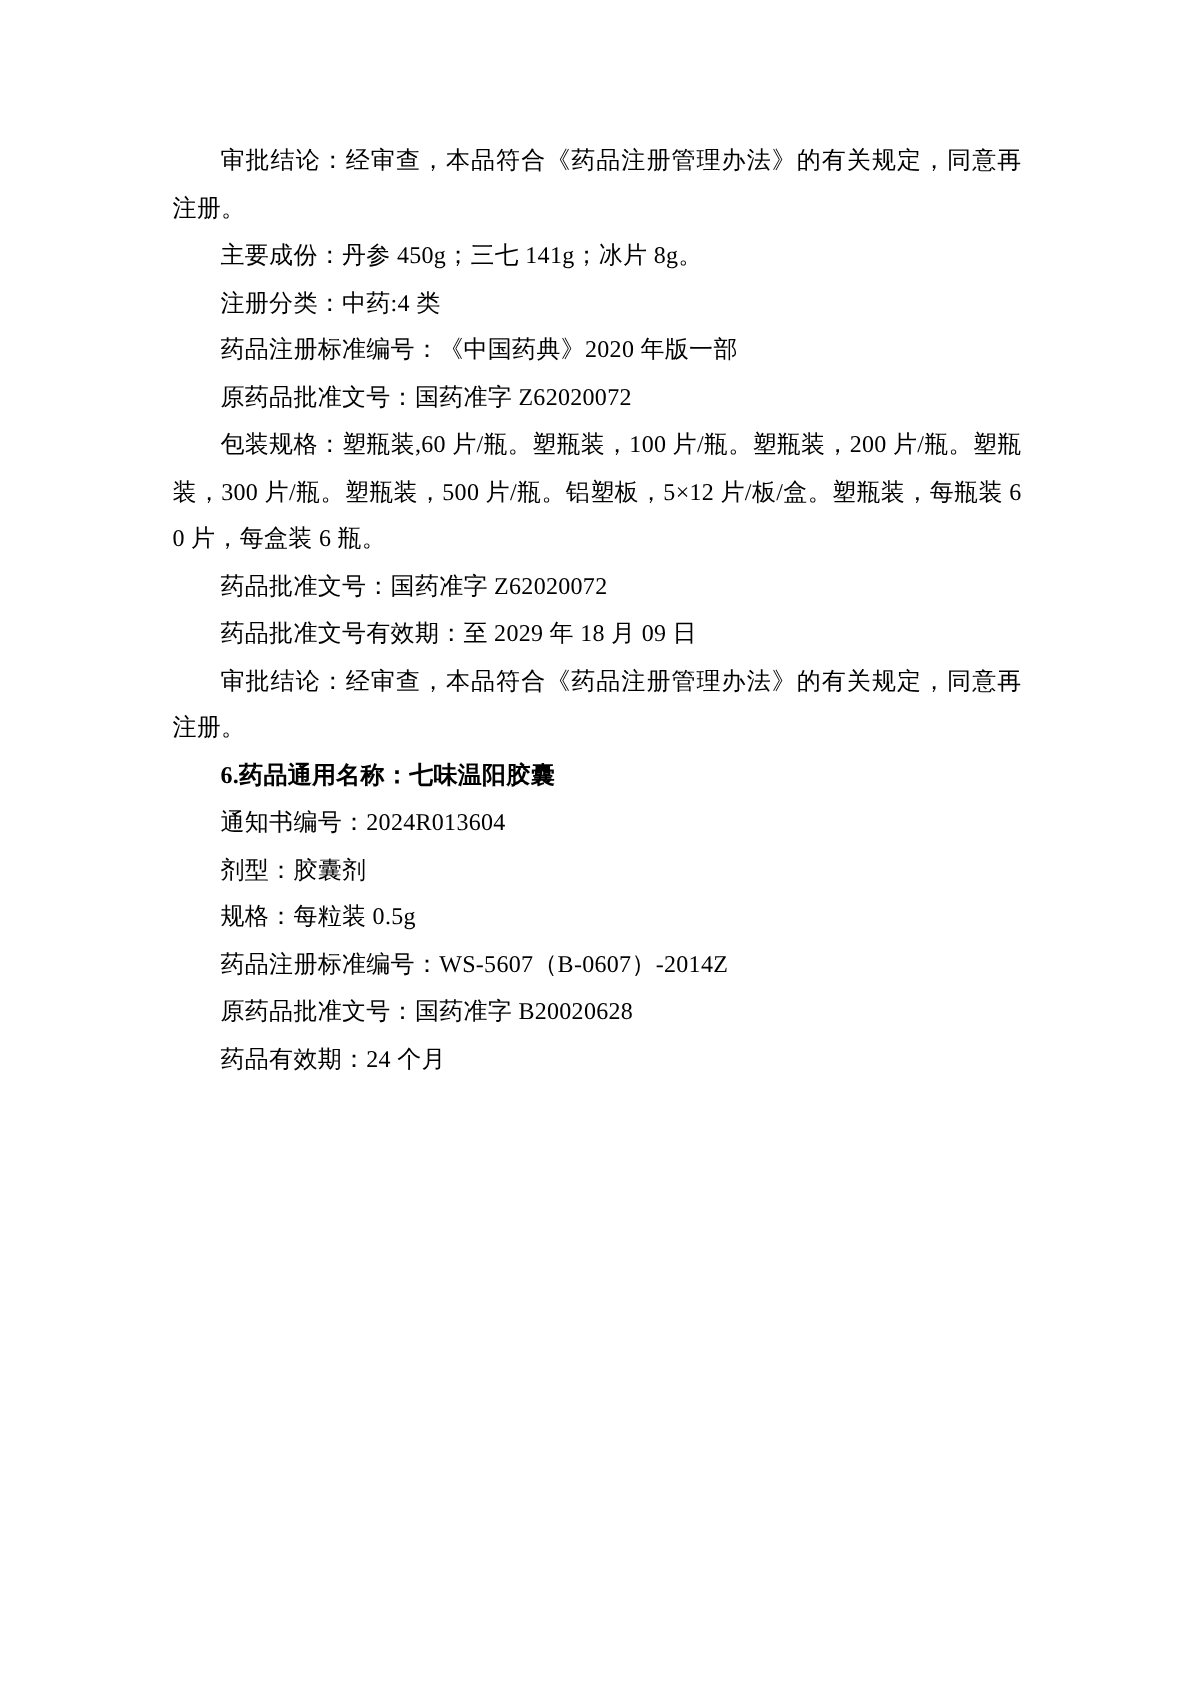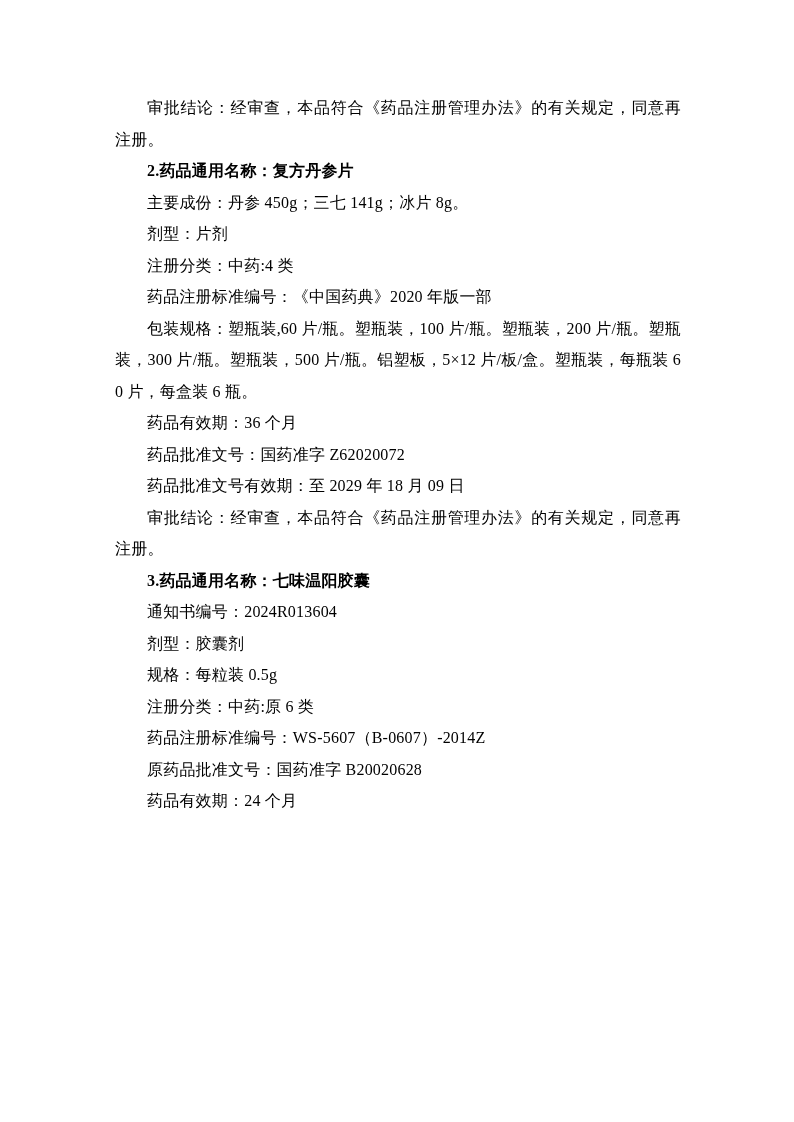--- a/index.html
+++ b/index.html
@@ -35,32 +35,29 @@
   .para.bold {
     font-weight: bold;
   }
 </style>
 </head>
 <body>
 
 <div class="page">
   <div class="doc-body">
       <p class="para">审批结论：经审查，本品符合《药品注册管理办法》的有关规定，同意再注册。</p>
-      <p class="para bold">2.药品通用名称：复方丹参片</p>
       <p class="para">主要成份：丹参 450g；三七 141g；冰片 8g。</p>
-      <p class="para">剂型：片剂</p>
       <p class="para">注册分类：中药:4 类</p>
       <p class="para">药品注册标准编号：《中国药典》2020 年版一部</p>
+      <p class="para">原药品批准文号：国药准字 Z62020072</p>
       <p class="para">包装规格：塑瓶装,60 片/瓶。塑瓶装，100 片/瓶。塑瓶装，200 片/瓶。塑瓶装，300 片/瓶。塑瓶装，500 片/瓶。铝塑板，5×12 片/板/盒。塑瓶装，每瓶装 60 片，每盒装 6 瓶。</p>
-      <p class="para">药品有效期：36 个月</p>
       <p class="para">药品批准文号：国药准字 Z62020072</p>
       <p class="para">药品批准文号有效期：至 2029 年 18 月 09 日</p>
       <p class="para">审批结论：经审查，本品符合《药品注册管理办法》的有关规定，同意再注册。</p>
-      <p class="para bold">3.药品通用名称：七味温阳胶囊</p>
+      <p class="para bold">6.药品通用名称：七味温阳胶囊</p>
       <p class="para">通知书编号：2024R013604</p>
       <p class="para">剂型：胶囊剂</p>
       <p class="para">规格：每粒装 0.5g</p>
-      <p class="para">注册分类：中药:原 6 类</p>
       <p class="para">药品注册标准编号：WS-5607（B-0607）-2014Z</p>
       <p class="para">原药品批准文号：国药准字 B20020628</p>
       <p class="para">药品有效期：24 个月</p>
     </div>
 </div>
 
 </body></html>

